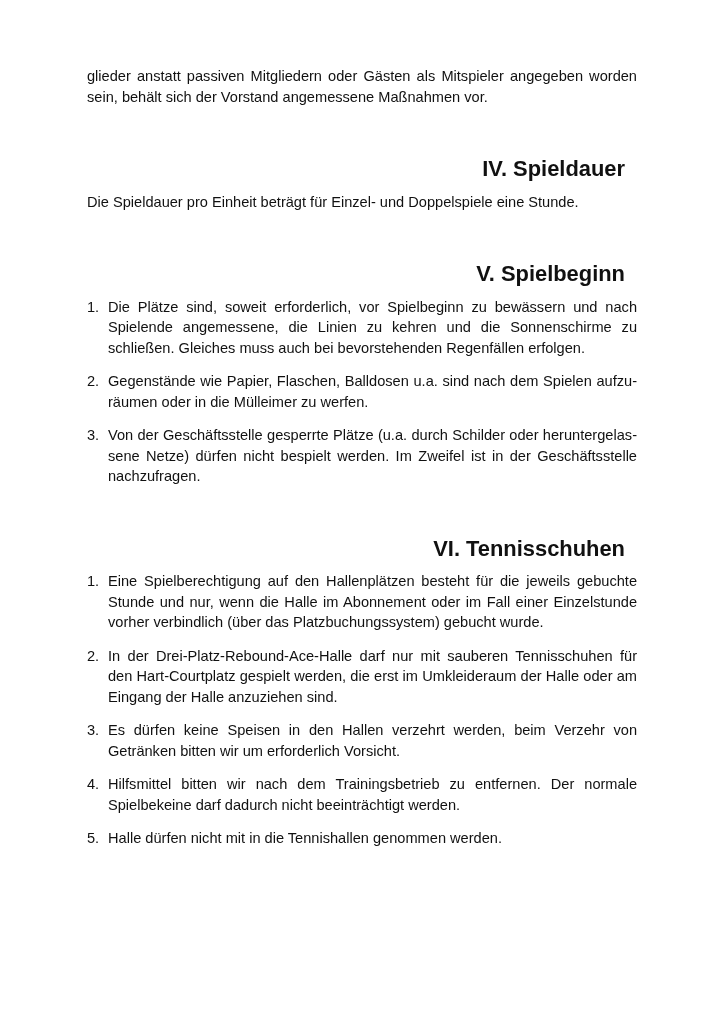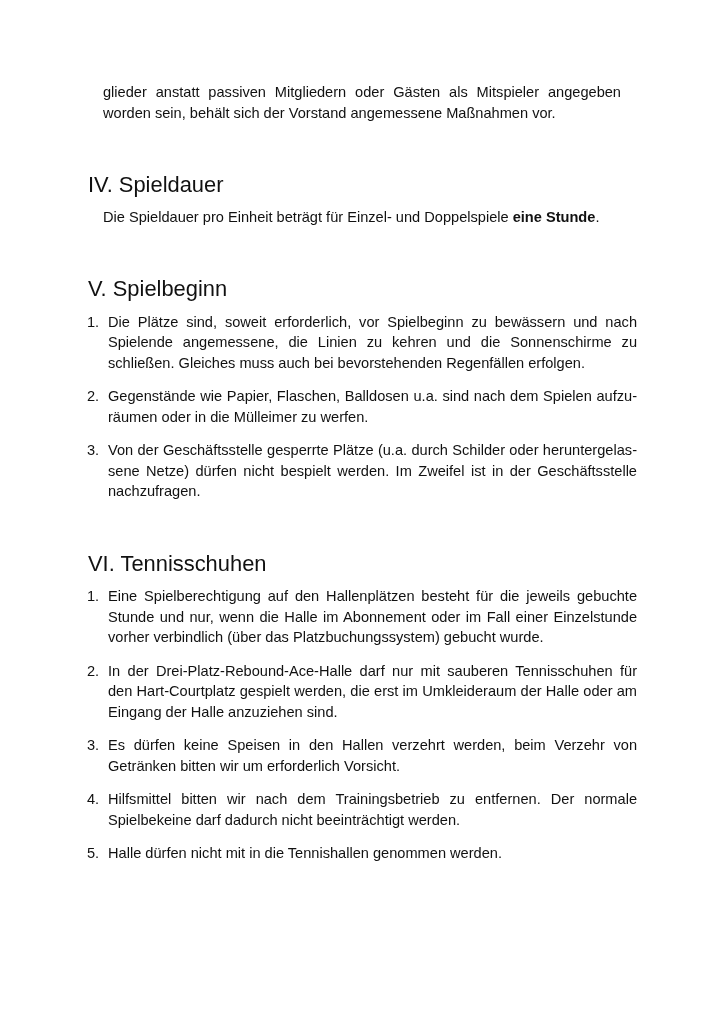--- a/index.html
+++ b/index.html
@@ -3,26 +3,26 @@
 <meta charset="utf-8">
 <style>
   html, body { margin: 0; padding: 0; background: #ffffff; }
   body {
     width: 724px; height: 1024px; position: relative; overflow: hidden;
     font-family: "Liberation Sans", sans-serif; color: #111111;
     font-size: 14.6px; line-height: 20.5px;
   }
   .page { position: absolute; left: 87px; top: 66px; width: 550px; }
   .cont { margin-left: 21px; text-align: justify; }
-  .h { text-align: left; font-weight: normal; margin: 1px; }
-  .p { margin: 16px; }
+  .h { text-align: right; font-weight: bold; margin: 12px; }
+  .p { margin: 0; }
   .li { display: flex; margin: 0; }
   .num { width: 21px; flex: 0 0 21px; }
   .txt { flex: 1; text-align: justify; }
-  b { font-weight: bold; }
+  b { font-weight: normal; }
 </style>
 </head>
 <body>
 
 <div class="page">
 
   <p class="p cont">glieder anstatt passiven Mitgliedern oder Gästen als Mitspieler angegeben worden sein, behält sich der Vorstand angemessene Maßnahmen vor.</p>
 
   <h2 class="h" style="margin-top:52px;">IV. Spieldauer</h2>
   <p class="p" style="margin-top:11px;"><span>Die Spieldauer pro Einheit beträgt für Einzel- und Doppelspiele </span><b>eine Stunde</b><span>.</span></p>

